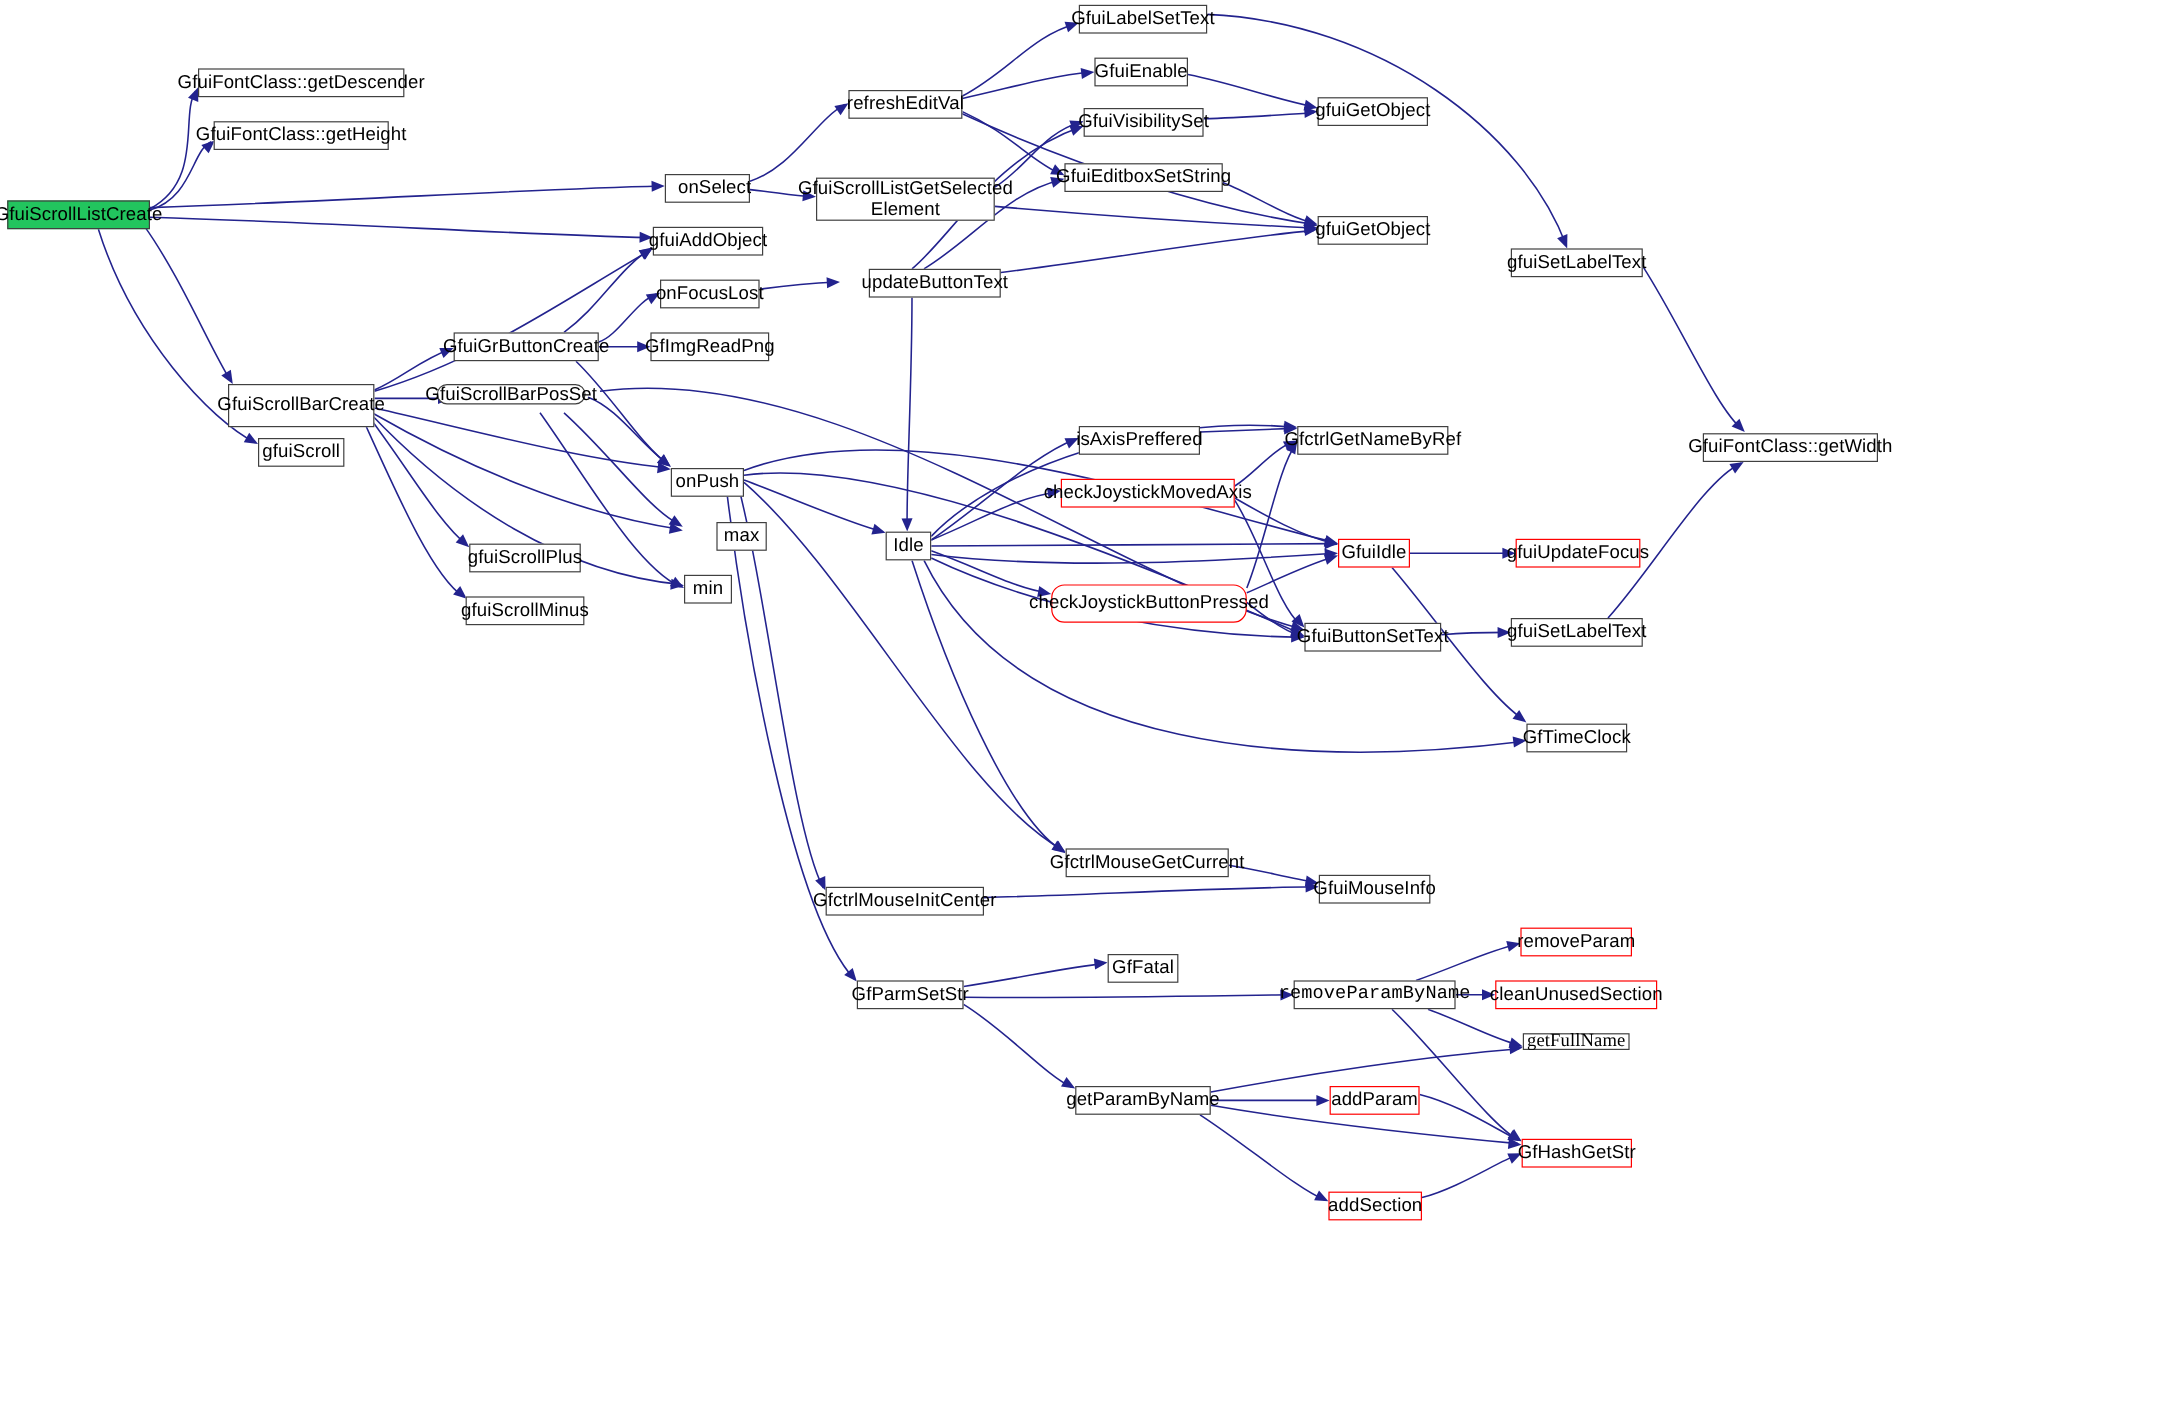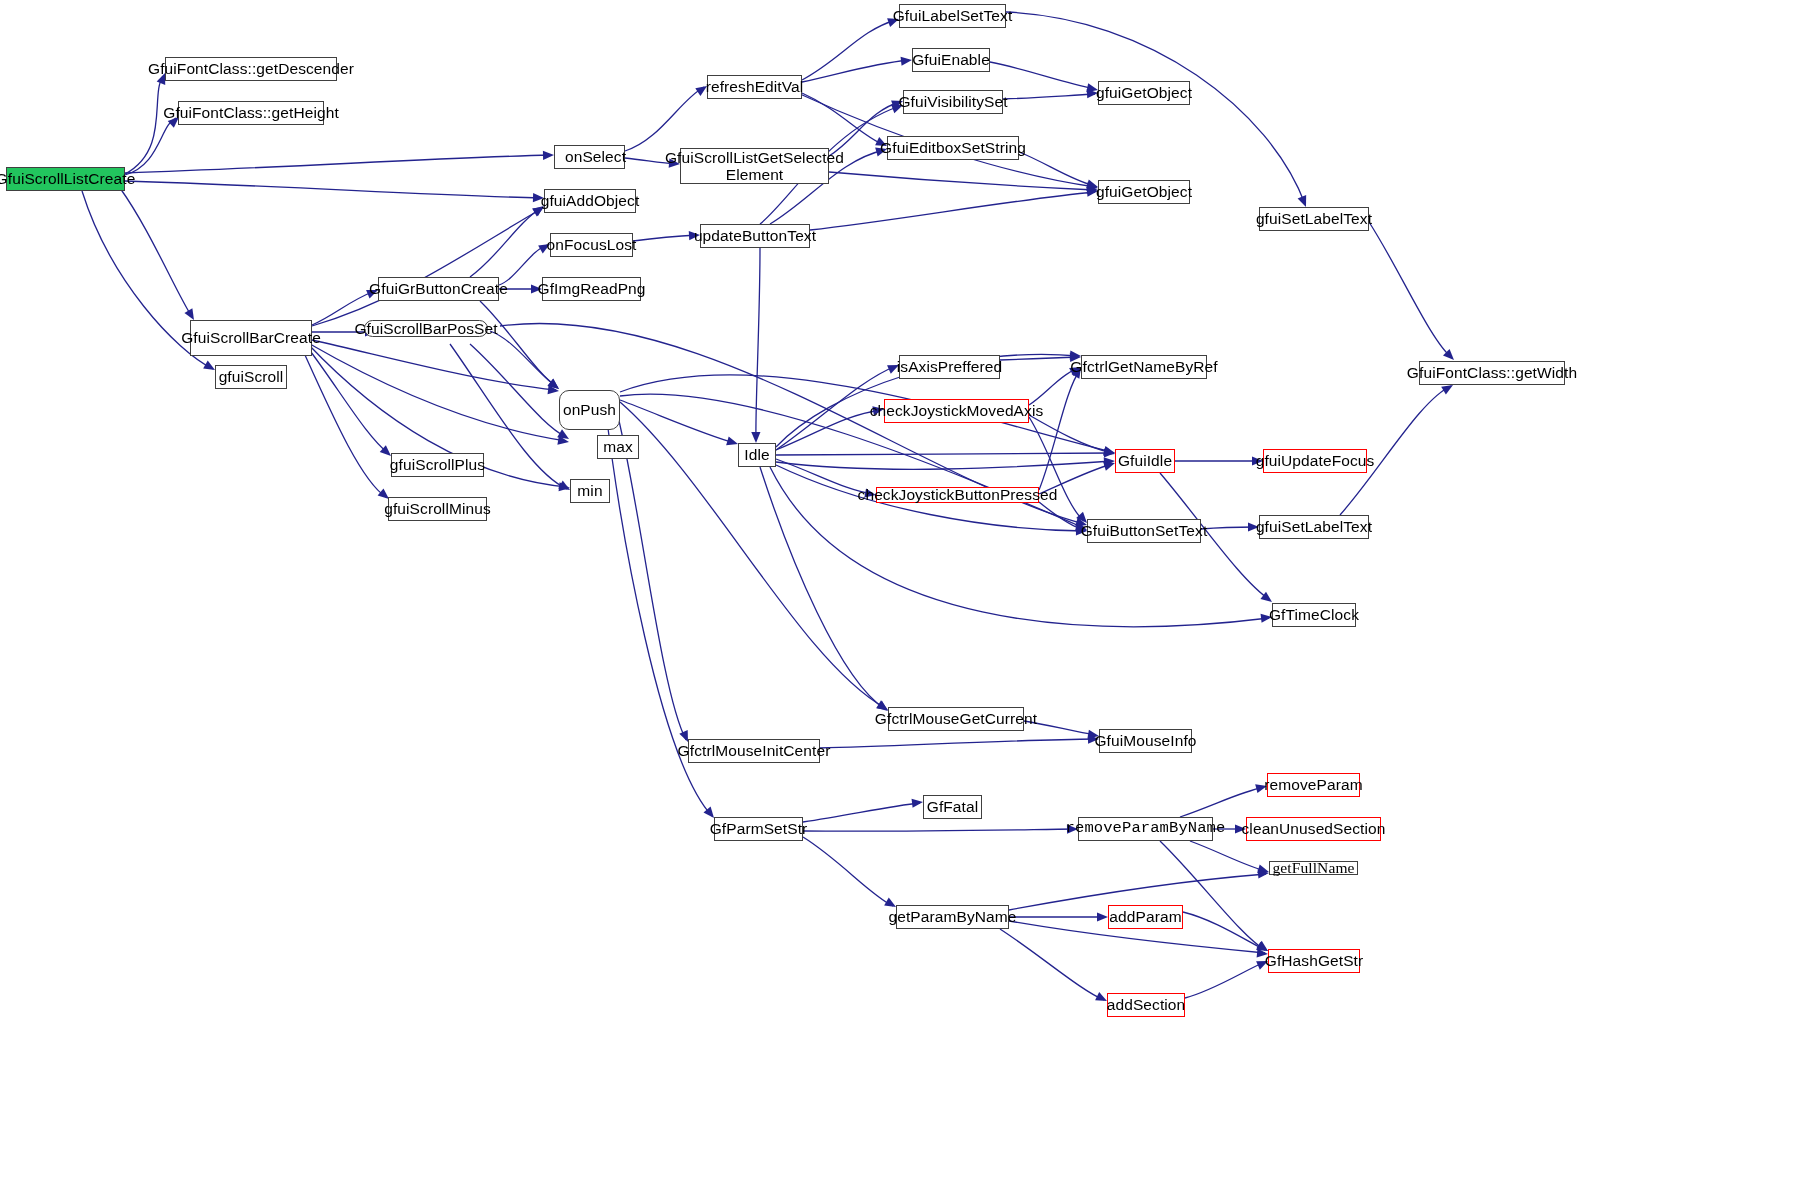--- a/index.html
+++ b/index.html
@@ -205,39 +205,39 @@
     <div class="node" style="left: 554px; top: 145px; width: 71px; height: 24px; padding-left: 12px;">onSelect</div>
     <div class="node" style="left: 544px; top: 189px; width: 92px; height: 24px;">gfuiAddObject</div>
     <div class="node" style="left: 190px; top: 320px; width: 122px; height: 36px;">GfuiScrollBarCreate</div>
     <div class="node" style="left: 215px; top: 365px; width: 72px; height: 24px;">gfuiScroll</div>
     <div class="node" style="left: 378px; top: 277px; width: 121px; height: 24px;">GfuiGrButtonCreate</div>
     <div class="node" style="left: 364px; top: 320px; width: 124px; height: 17px; border-radius: 10px;">GfuiScrollBarPosSet</div>
     <div class="node" style="left: 391px; top: 453px; width: 93px; height: 24px;">gfuiScrollPlus</div>
     <div class="node" style="left: 388px; top: 497px; width: 99px; height: 24px;">gfuiScrollMinus</div>
     <div class="node" style="left: 550px; top: 233px; width: 83px; height: 24px;">onFocusLost</div>
     <div class="node" style="left: 542px; top: 277px; width: 99px; height: 24px;">GfImgReadPng</div>
-    <div class="node" style="left: 559px; top: 390px; width: 61px; height: 40px; border-radius: 10px;">onPush</div>
+    <div class="node" style="left: 559px; top: 390px; width: 61px; height: 24px;">onPush</div>
     <div class="node" style="left: 597px; top: 435px; width: 42px; height: 24px;">max</div>
     <div class="node" style="left: 570px; top: 479px; width: 40px; height: 24px;">min</div>
     <div class="node" style="left: 707px; top: 75px; width: 95px; height: 24px;">refreshEditVal</div>
     <div class="node" style="left: 680px; top: 148px; width: 149px; height: 36px;">GfuiScrollListGetSelected
 Element</div>
-    <div class="node" style="left: 700px; top: 224px; width: 110px; height: 24px;">updateButtonText</div>
+    <div class="node" style="left: 724px; top: 224px; width: 110px; height: 24px;">updateButtonText</div>
     <div class="node" style="left: 899px; top: 4px; width: 107px; height: 24px;">GfuiLabelSetText</div>
     <div class="node" style="left: 912px; top: 48px; width: 78px; height: 24px;">GfuiEnable</div>
     <div class="node" style="left: 903px; top: 90px; width: 100px; height: 24px;">GfuiVisibilitySet</div>
     <div class="node" style="left: 887px; top: 136px; width: 132px; height: 24px;">GfuiEditboxSetString</div>
     <div class="node" style="left: 1098px; top: 81px; width: 92px; height: 24px;">gfuiGetObject</div>
     <div class="node" style="left: 1098px; top: 180px; width: 92px; height: 24px;">gfuiGetObject</div>
     <div class="node" style="left: 1259px; top: 207px; width: 110px; height: 24px;">gfuiSetLabelText</div>
     <div class="node" style="left: 1419px; top: 361px; width: 146px; height: 24px;">GfuiFontClass::getWidth</div>
     <div class="node" style="left: 899px; top: 355px; width: 101px; height: 24px;">isAxisPreffered</div>
     <div class="node red" style="left: 884px; top: 399px; width: 145px; height: 24px;">checkJoystickMovedAxis</div>
     <div class="node" style="left: 738px; top: 443px; width: 38px; height: 24px;">Idle</div>
-    <div class="node red" style="left: 876px; top: 487px; width: 163px; height: 16px;">checkJoystickButtonPressed</div>
+    <div class="node red" style="left: 876px; top: 487px; width: 163px; height: 32px; border-radius: 11px;">checkJoystickButtonPressed</div>
     <div class="node" style="left: 1081px; top: 355px; width: 126px; height: 24px;">GfctrlGetNameByRef</div>
     <div class="node red" style="left: 1115px; top: 449px; width: 60px; height: 24px;">GfuiIdle</div>
     <div class="node red" style="left: 1263px; top: 449px; width: 104px; height: 24px;">gfuiUpdateFocus</div>
     <div class="node" style="left: 1087px; top: 519px; width: 114px; height: 24px;">GfuiButtonSetText</div>
     <div class="node" style="left: 1259px; top: 515px; width: 110px; height: 24px;">gfuiSetLabelText</div>
     <div class="node" style="left: 1272px; top: 603px; width: 84px; height: 24px;">GfTimeClock</div>
     <div class="node" style="left: 888px; top: 707px; width: 136px; height: 24px;">GfctrlMouseGetCurrent</div>
     <div class="node" style="left: 688px; top: 739px; width: 132px; height: 24px;">GfctrlMouseInitCenter</div>
     <div class="node" style="left: 1099px; top: 729px; width: 93px; height: 24px;">GfuiMouseInfo</div>
     <div class="node" style="left: 714px; top: 817px; width: 89px; height: 24px;">GfParmSetStr</div>

